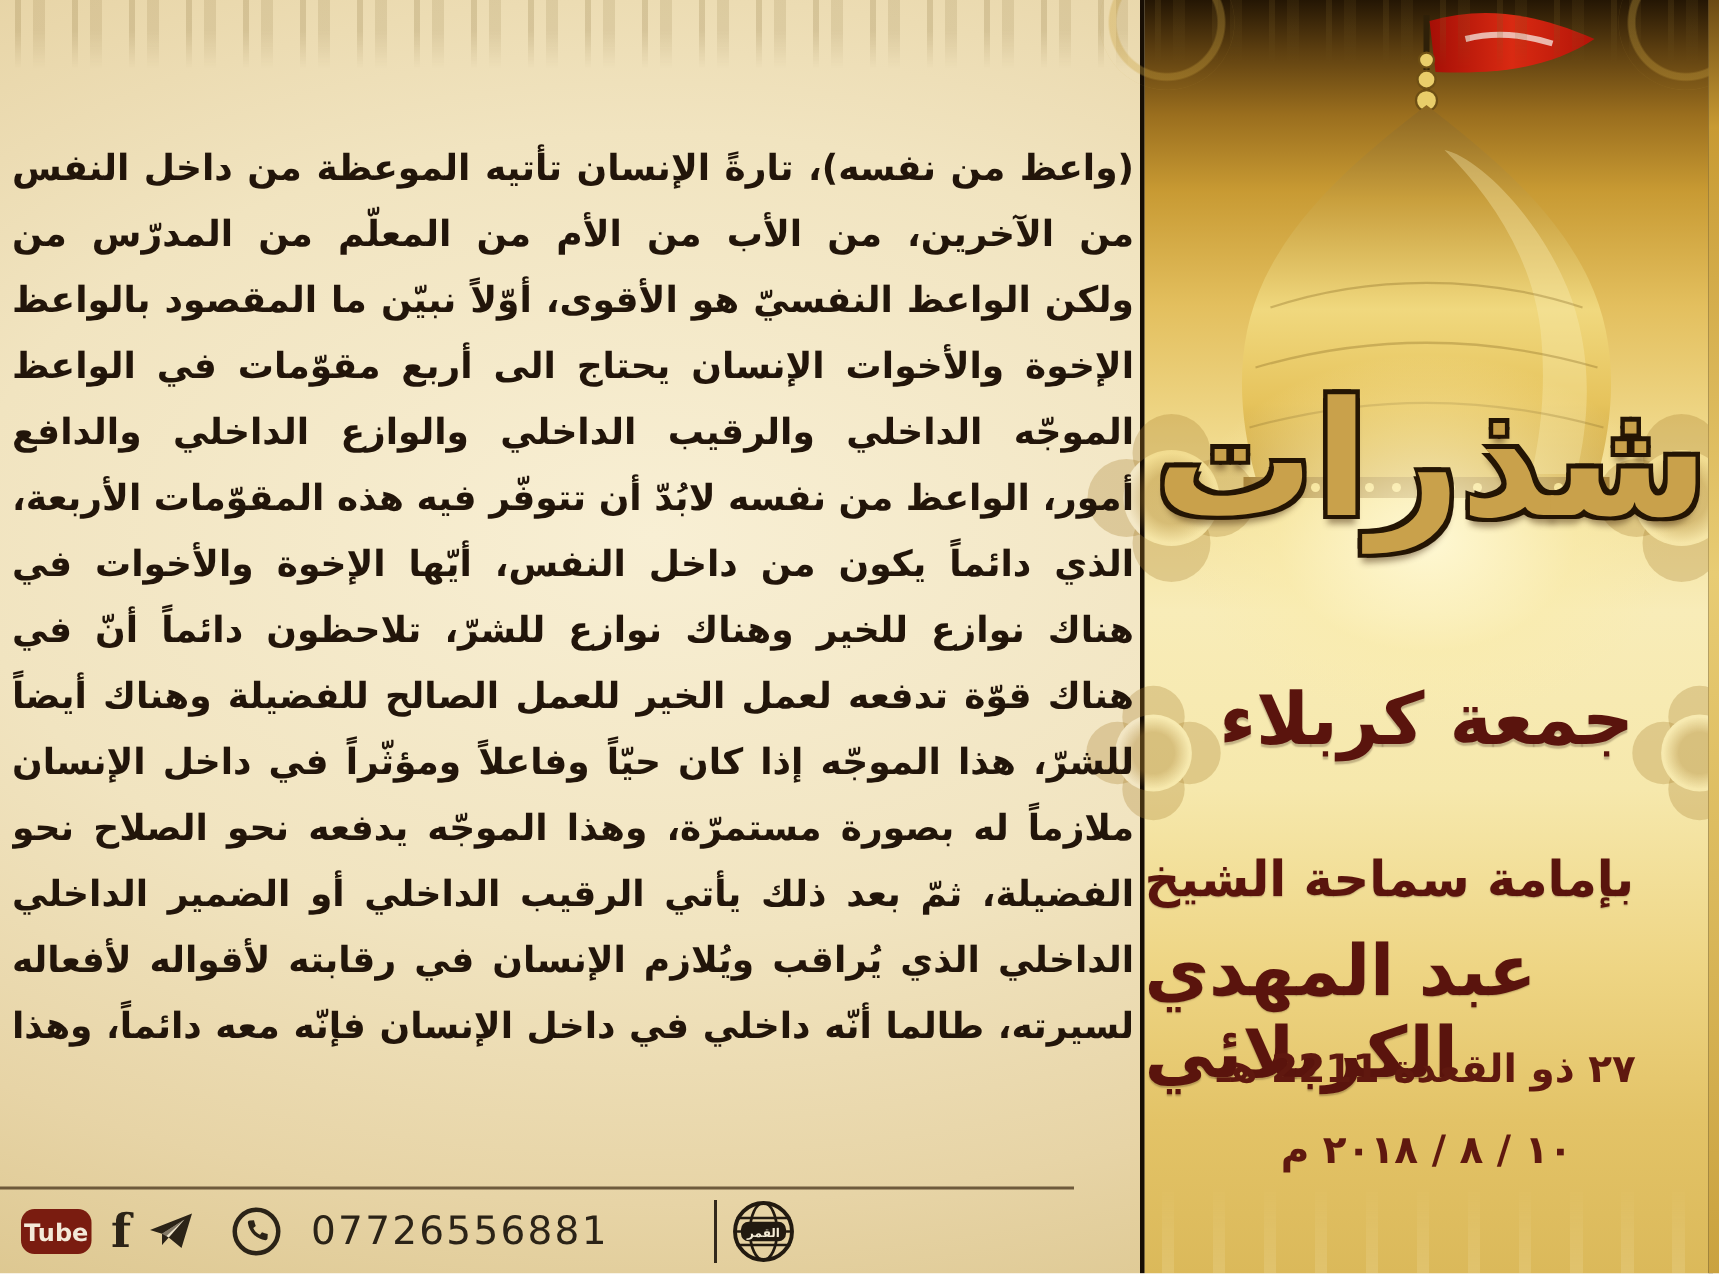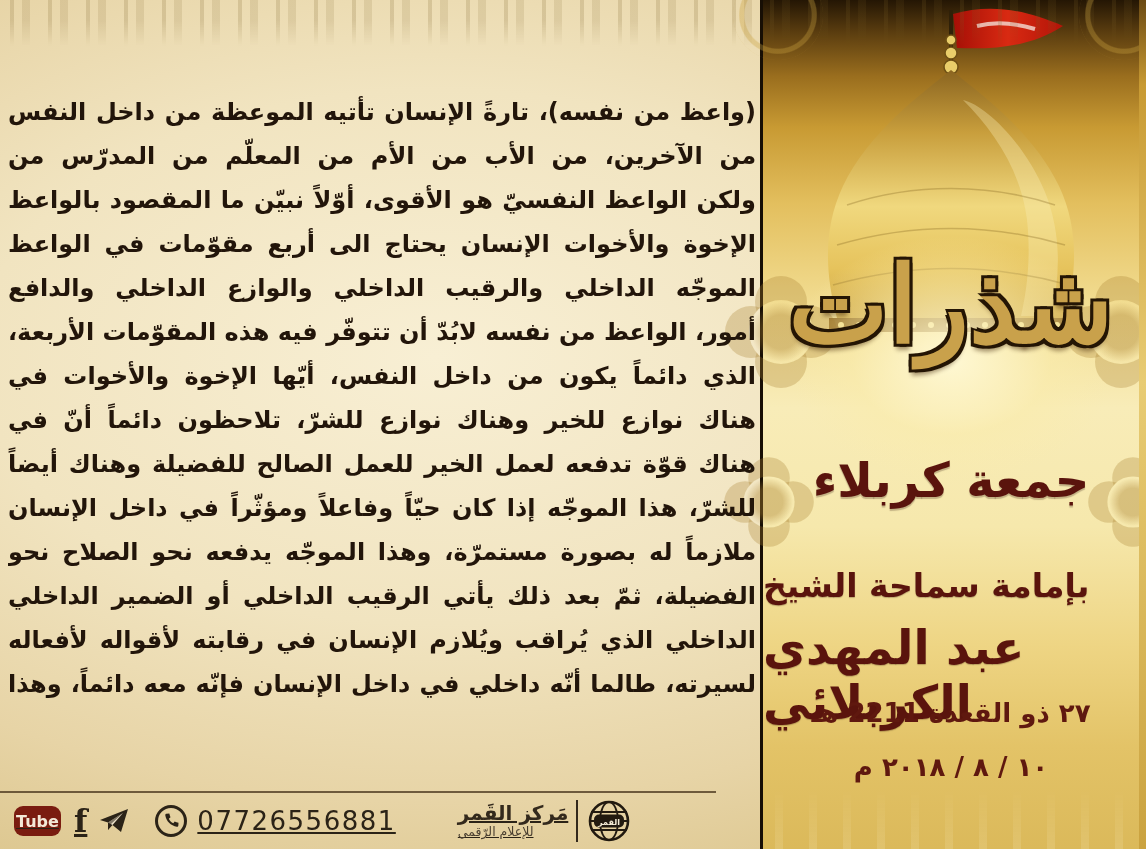--- a/index.html
+++ b/index.html
@@ -31,24 +31,23 @@
     background:linear-gradient(180deg,#241604 0%,#5d3f10 4%,#9a6e1e 9%,#c89a33 15%,#e3bf5e 24%,#f2dd92 36%,#f8ecb8 48%,#f6e8ac 62%,#eed584 76%,#e3c367 88%,#dbb95a 100%);
   }
   .right-strip{position:absolute;top:0;right:0;width:7px;height:849px;z-index:1;
     background:linear-gradient(180deg,#6b4a14 0%,#c89a33 10%,#e8cc74 45%,#caa23f 100%);}
   .dome-svg{position:absolute;top:0;left:0;}
   .corner-orn{position:absolute;width:90px;height:90px;border-radius:50%;opacity:.35;
     background:radial-gradient(circle, transparent 0 52%, #caa23f 54% 60%, transparent 62% 70%, #caa23f 72% 76%, transparent 78%);}
   .glow{position:absolute;top:195px;left:-32px;width:440px;height:330px;
     background:radial-gradient(ellipse 50% 50% at 50% 50%, rgba(255,249,214,.95) 0%, rgba(250,236,172,.55) 45%, rgba(250,236,172,0) 75%);}
   .panel-title{
-    position:absolute;top:232px;left:0;width:100%;text-align:center;direction:rtl;
+    position:absolute;top:232px;left:0;width:100%;direction:rtl;
     font-size:106px;line-height:150px;font-weight:bold;color:#c9a14b;
     text-shadow:-3px -3px 0 #241504, 3px -3px 0 #241504, -3px 3px 0 #241504, 3px 3px 0 #241504, 0 6px 4px rgba(60,30,5,.45);
-    font-family:Liberation Serif, serif;
   }
   .panel-sub1,.panel-sub2{position:absolute;left:0;width:100%;text-align:center;direction:rtl;
     font-weight:bold;color:#5a140d;font-size:48px;text-shadow:0 2px 1px rgba(40,10,5,.25);}
   .panel-sub1{top:392px;}
   .panel-sub2{top:452px;}
   .panel-imam1,.panel-imam2{position:absolute;left:0;width:100%;text-align:left;direction:rtl;
     font-weight:bold;color:#5a140d;font-size:33px;text-shadow:0 1px 1px rgba(40,10,5,.25);}
   .panel-imam1{top:566px;}
   .panel-imam2{top:620px;font-size:47px;}
   .panel-hijri,.panel-greg{position:absolute;left:0;width:100%;text-align:center;direction:rtl;
@@ -60,30 +59,30 @@
     box-shadow:0 -30px 0 -6px rgba(170,130,50,.30), 0 30px 0 -6px rgba(170,130,50,.30),
                -30px 0 0 -6px rgba(170,130,50,.30), 30px 0 0 -6px rgba(170,130,50,.30);}
   .panel-bottom-orn{position:absolute;bottom:0;left:0;width:100%;height:60px;opacity:.35;
     background:repeating-linear-gradient(90deg, transparent 0 12px, rgba(250,240,200,.5) 12px 20px, transparent 20px 34px);
     -webkit-mask-image:linear-gradient(0deg,#000 0%,transparent 100%);
     mask-image:linear-gradient(0deg,#000 0%,transparent 100%);}
   
   .footer{
     position:absolute;left:0;top:791px;width:716px;height:58px;z-index:3;
     border-top:2px solid rgba(70,50,25,.75);
-    display:flex;align-items:center;box-sizing:border-box;padding-left:14px;color:#2b2317;text-decoration:underline;
+    display:flex;align-items:center;box-sizing:border-box;padding-left:14px;color:#2b2317;
   }
   .yt-badge{width:47px;height:30px;background:#7a1c10;border-radius:9px;color:#f3e9d8;
     font-size:16px;font-weight:bold;display:flex;align-items:center;justify-content:center;flex:none;}
   .fb-glyph{font-family:"DejaVu Serif", serif;font-weight:bold;font-size:31px;margin-left:13px;line-height:30px;flex:none;}
   .tg-icon{margin-left:12px;flex:none;}
   .tg-handle{font-size:25px;margin-left:8px;letter-spacing:.5px;flex:none;}
   .wa-icon{margin-left:26px;width:32px;height:32px;border:3px solid #2b2317;border-radius:50%;
     display:flex;align-items:center;justify-content:center;box-sizing:border-box;flex:none;}
-  .wa-number{font-size:26px;margin-left:10px;letter-spacing:1.5px;flex:none;}
+  .wa-number{font-size:26px;margin-left:20px;letter-spacing:1.5px;flex:none;}
   .center-logo{margin-left:62px;display:flex;align-items:center;flex:none;}
   .logo-text{direction:rtl;text-align:left;line-height:1.15;}
   .logo-name{font-size:20px;font-weight:bold;color:#33291c;}
   .logo-sub{font-size:12.5px;color:#4a3f30;}
   .logo-divider{width:2px;height:42px;background:#33291c;margin:0 8px;}
 </style>
 </head>
 <body>
 
 <div class="page">
@@ -192,24 +191,20 @@
       <path d="M9 14.5 L24 5 L12 16 L9 22 Z" fill="#2b2317" opacity=".55"></path>
     </svg>
     <div class="wa-icon">
       <svg width="20" height="20" viewBox="0 0 24 24">
         <path d="M6.6 3.2 L10 3 C10.4 4.8 10.8 6.2 11.4 7.6 L9.4 9.2 C10.5 11.7 12.3 13.5 14.8 14.6 L16.4 12.6 C17.8 13.2 19.2 13.6 21 14 L20.8 17.4 C20.8 18.3 20 19 19.1 18.9 C11.7 17.9 6.1 12.3 5.1 4.9 C5 4 5.7 3.2 6.6 3.2 Z" fill="#2b2317"></path>
       </svg>
     </div>
     <div class="wa-number">07726556881</div>
 
     <div class="center-logo">
-      <div class="logo-text">
-        <div class="logo-name">مَركز القَمر</div>
-        <div class="logo-sub">للإعلام الرّقمي</div>
-      </div>
       <div class="logo-divider"></div>
       <svg width="46" height="46" viewBox="0 0 46 46">
         <circle cx="23" cy="23" r="19" fill="none" stroke="#221a10" stroke-width="2.6"></circle>
         <ellipse cx="23" cy="23" rx="9" ry="19" fill="none" stroke="#221a10" stroke-width="1.8"></ellipse>
         <line x1="5" y1="14" x2="41" y2="14" stroke="#221a10" stroke-width="1.8"></line>
         <line x1="4" y1="23" x2="42" y2="23" stroke="#221a10" stroke-width="1.8"></line>
         <line x1="5" y1="32" x2="41" y2="32" stroke="#221a10" stroke-width="1.8"></line>
         <rect x="8" y="16.5" width="30" height="13" rx="5" fill="#221a10"></rect>
         <text x="23" y="26.5" text-anchor="middle" font-size="8" fill="#f5ecd6" font-family="DejaVu Sans, sans-serif" font-weight="bold">القمر</text>
       </svg>

